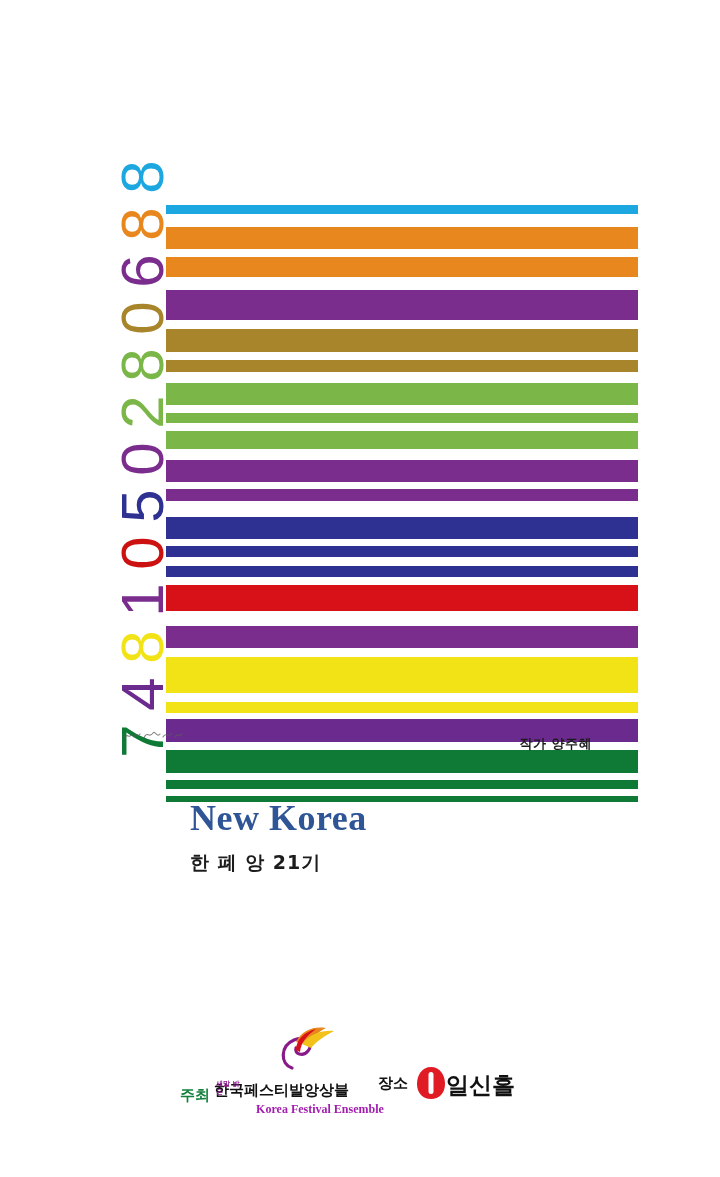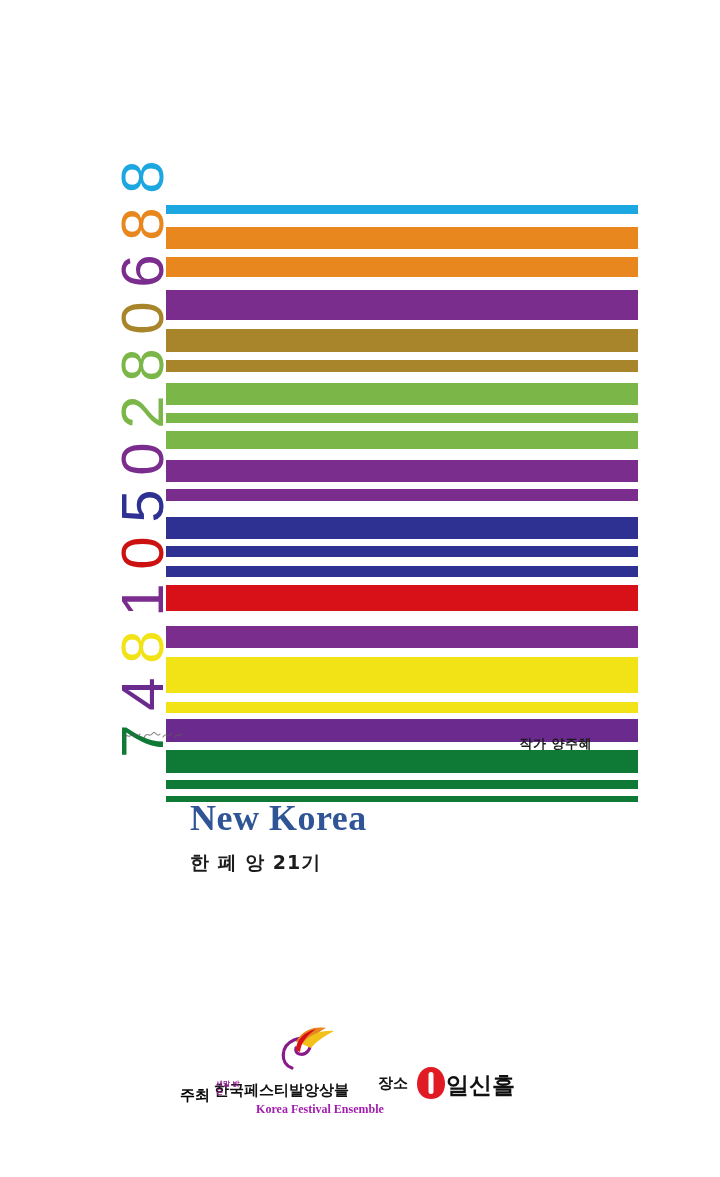--- a/index.html
+++ b/index.html
@@ -123,21 +123,21 @@
     width: 210px;
     height: 96px;
   }
   #host-label {
     position: absolute;
     left: 0px;
     top: 62px;
     font-family: "DejaVu Sans", sans-serif;
     font-size: 15px;
     font-weight: 700;
-    color: #000000;
+    color: #15803d;
   }
   #kfe-logo-mark {
     position: absolute;
     left: 86px;
     top: 0px;
     width: 74px;
     height: 50px;
   }
   #kfe-name-ko {
     position: absolute;

